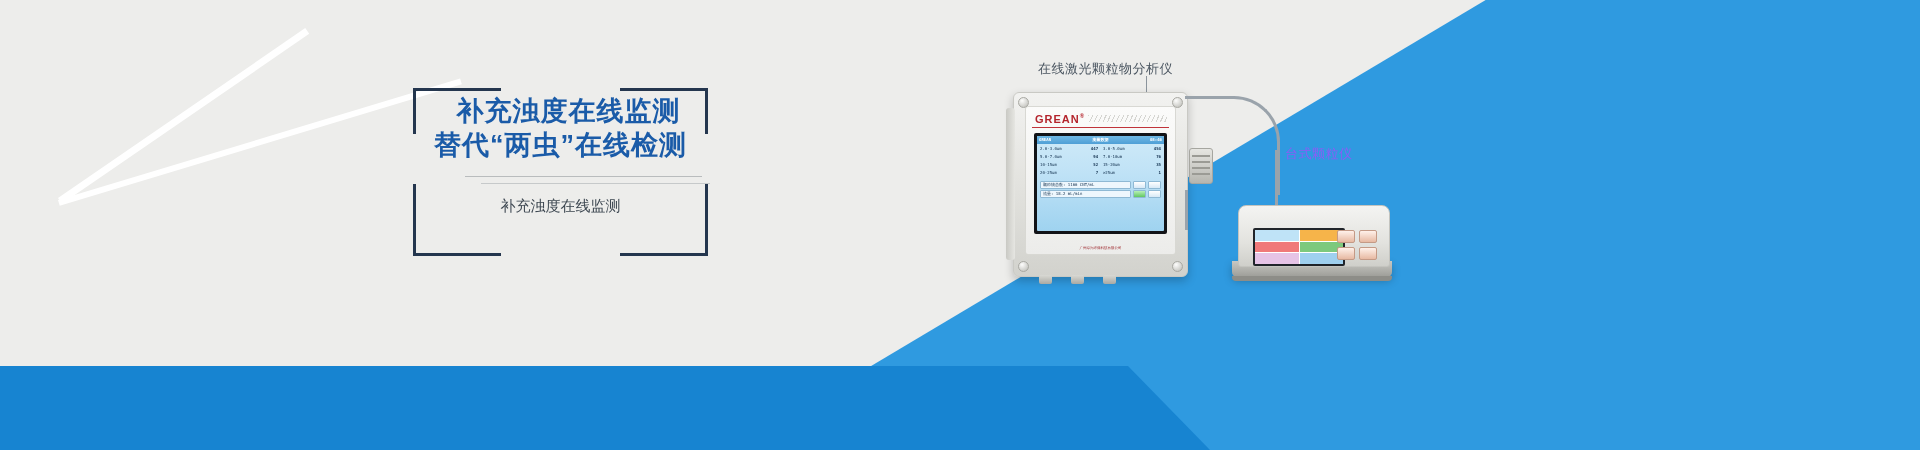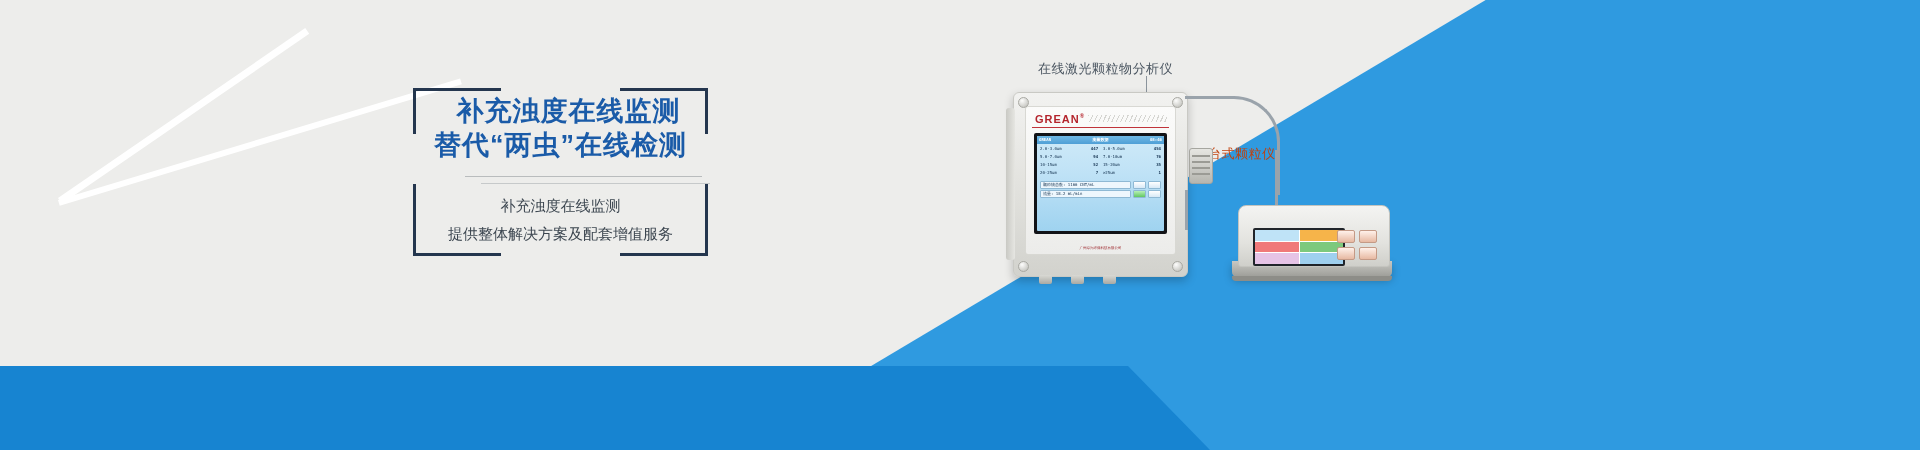--- a/index.html
+++ b/index.html
@@ -72,21 +72,21 @@
   }
   .sub .s1{display:block;}
   .sub .s2{display:block;}
 
   
   .dev-label{
     position:absolute;color:#4a5560;font-size:13px;white-space:nowrap;
     letter-spacing:.5px;
   }
   .label-wall{left:1038px;top:60px;}
-  .label-bench{left:1208px;top:145px;color:#c2410c;}
+  .label-bench{left:1285px;top:145px;color:#8b5cf6;}
 
   
   .leader{position:absolute;background:#8b949c;}
   .leader-wall{left:1146px;top:76px;width:1px;height:16px;}
 
   
   .wall{
     position:absolute;left:1013px;top:92px;width:175px;height:185px;
   }
   .wall-body{
@@ -256,21 +256,20 @@
     <div class="headline">
       <span class="l1">补充浊度在线监测</span>
       <span class="l2">替代“两虫”在线检测</span>
     </div>
 
     <div class="rule"></div>
     <div class="rule2"></div>
 
     <div class="sub">
       <span class="s1">补充浊度在线监测</span>
-      <span class="s2">提供整体解决方案及配套增值服务</span>
     </div>
   </div>
 
   <div class="dev-label label-wall">在线激光颗粒物分析仪</div>
   <div class="leader leader-wall"></div>
 
   <div class="dev-label label-bench">台式颗粒仪</div>
 
   <div class="wall">
     <div class="wall-body"></div>

